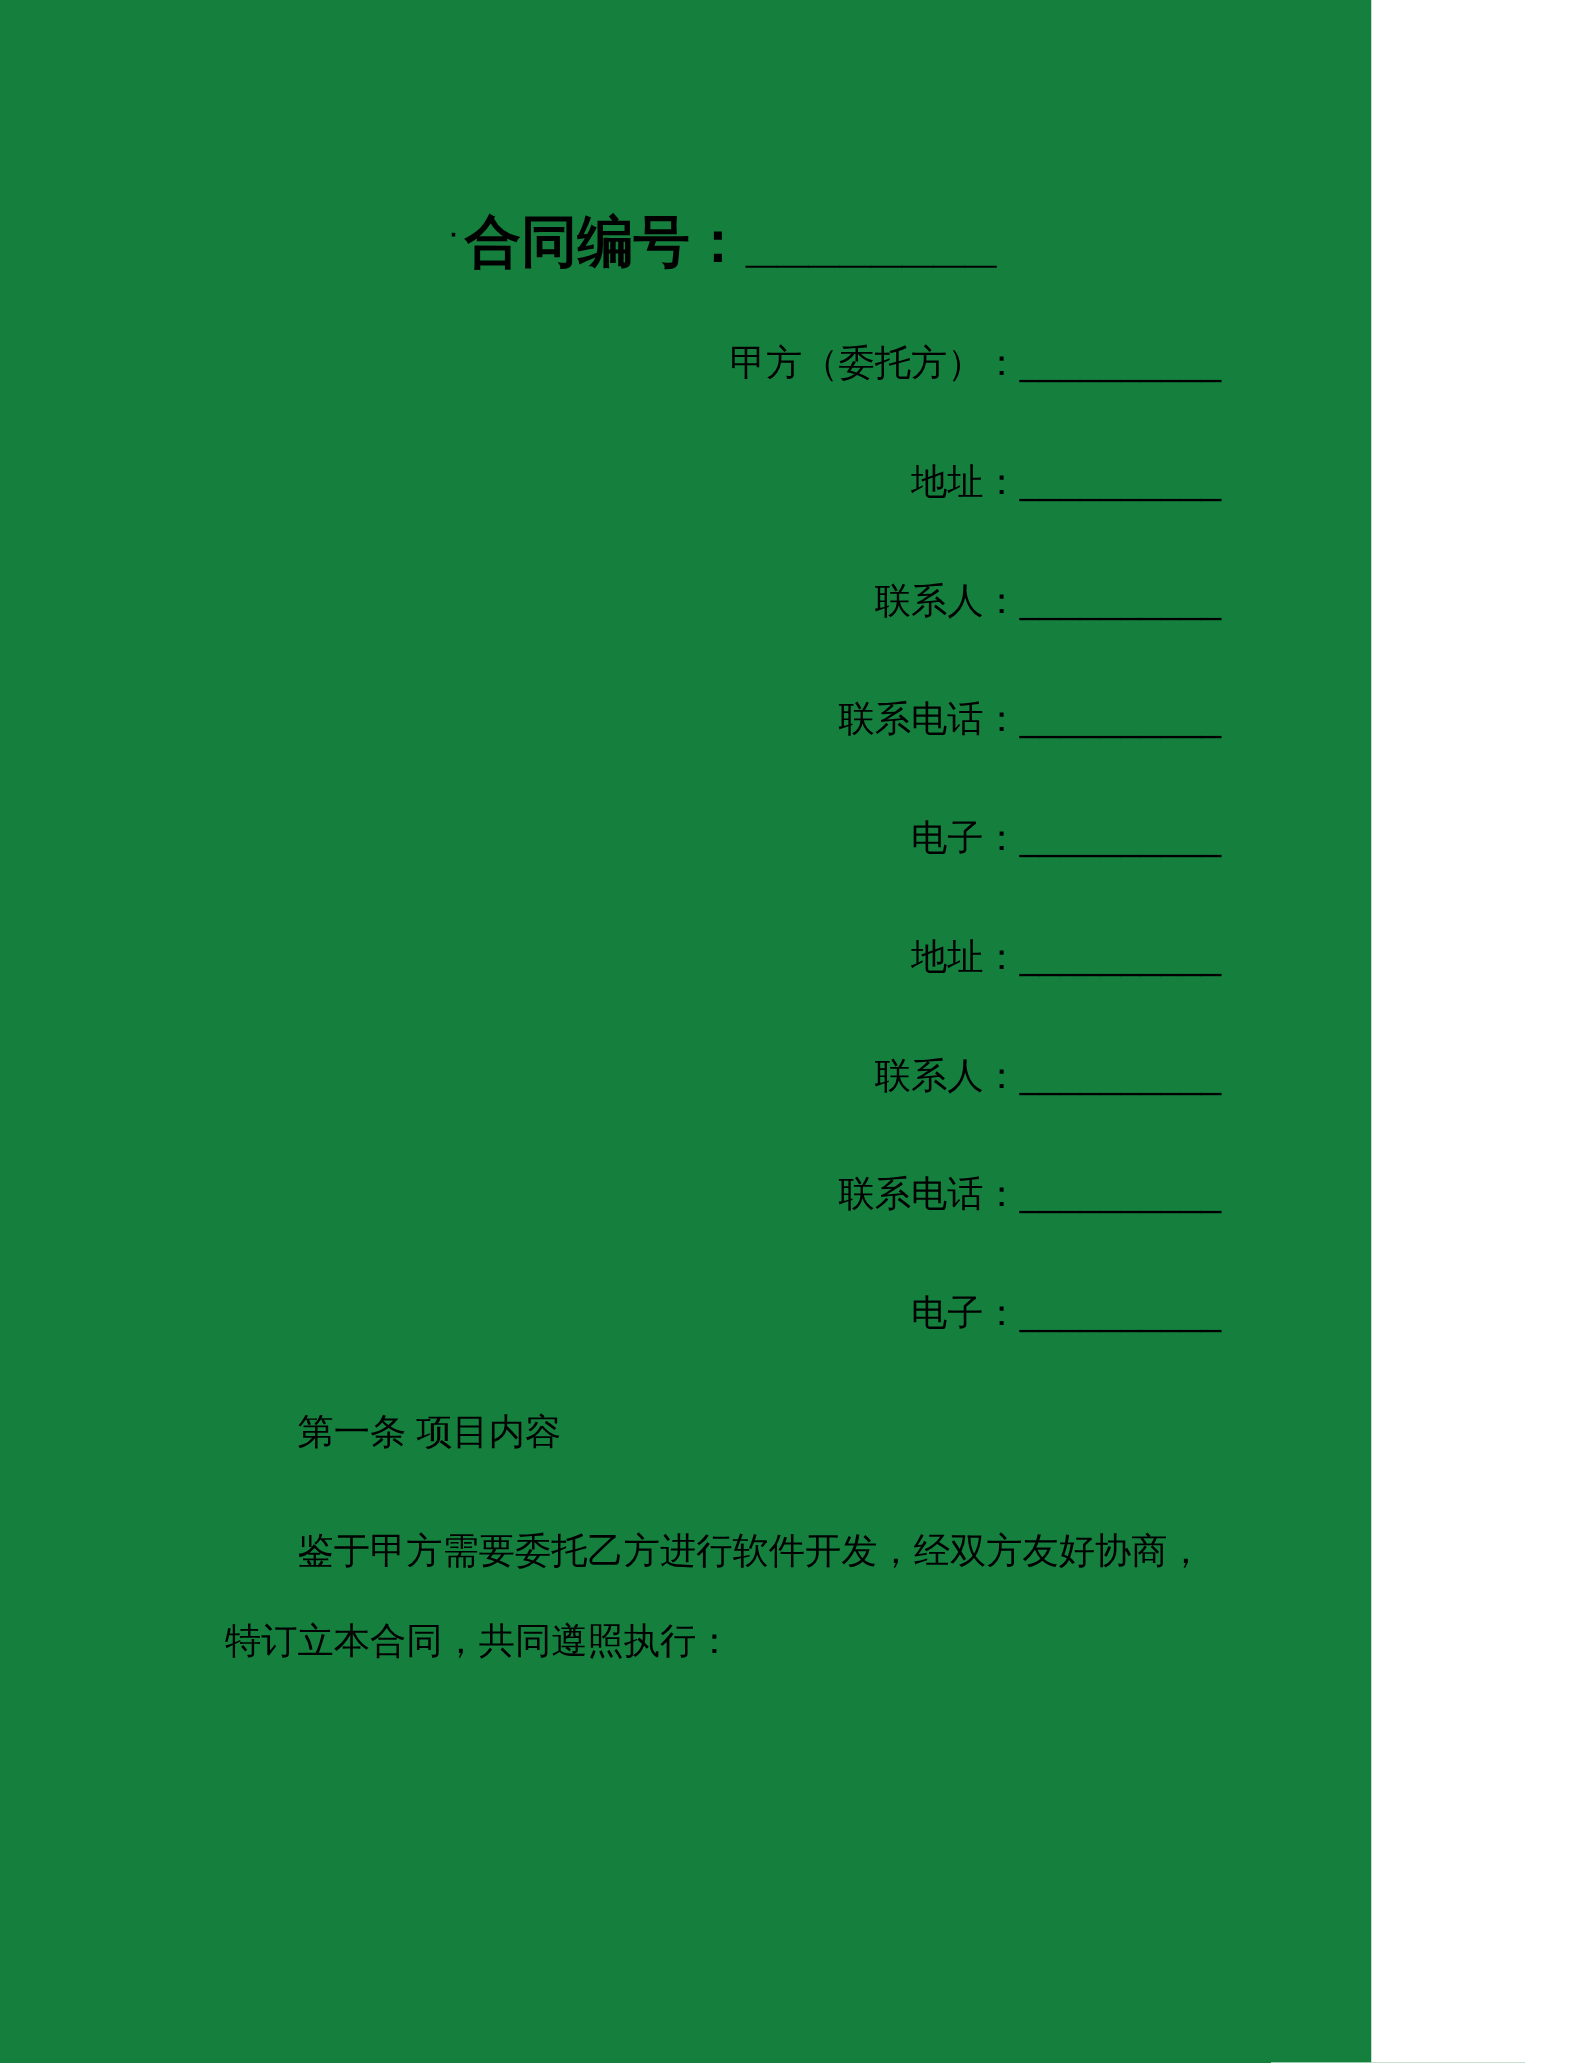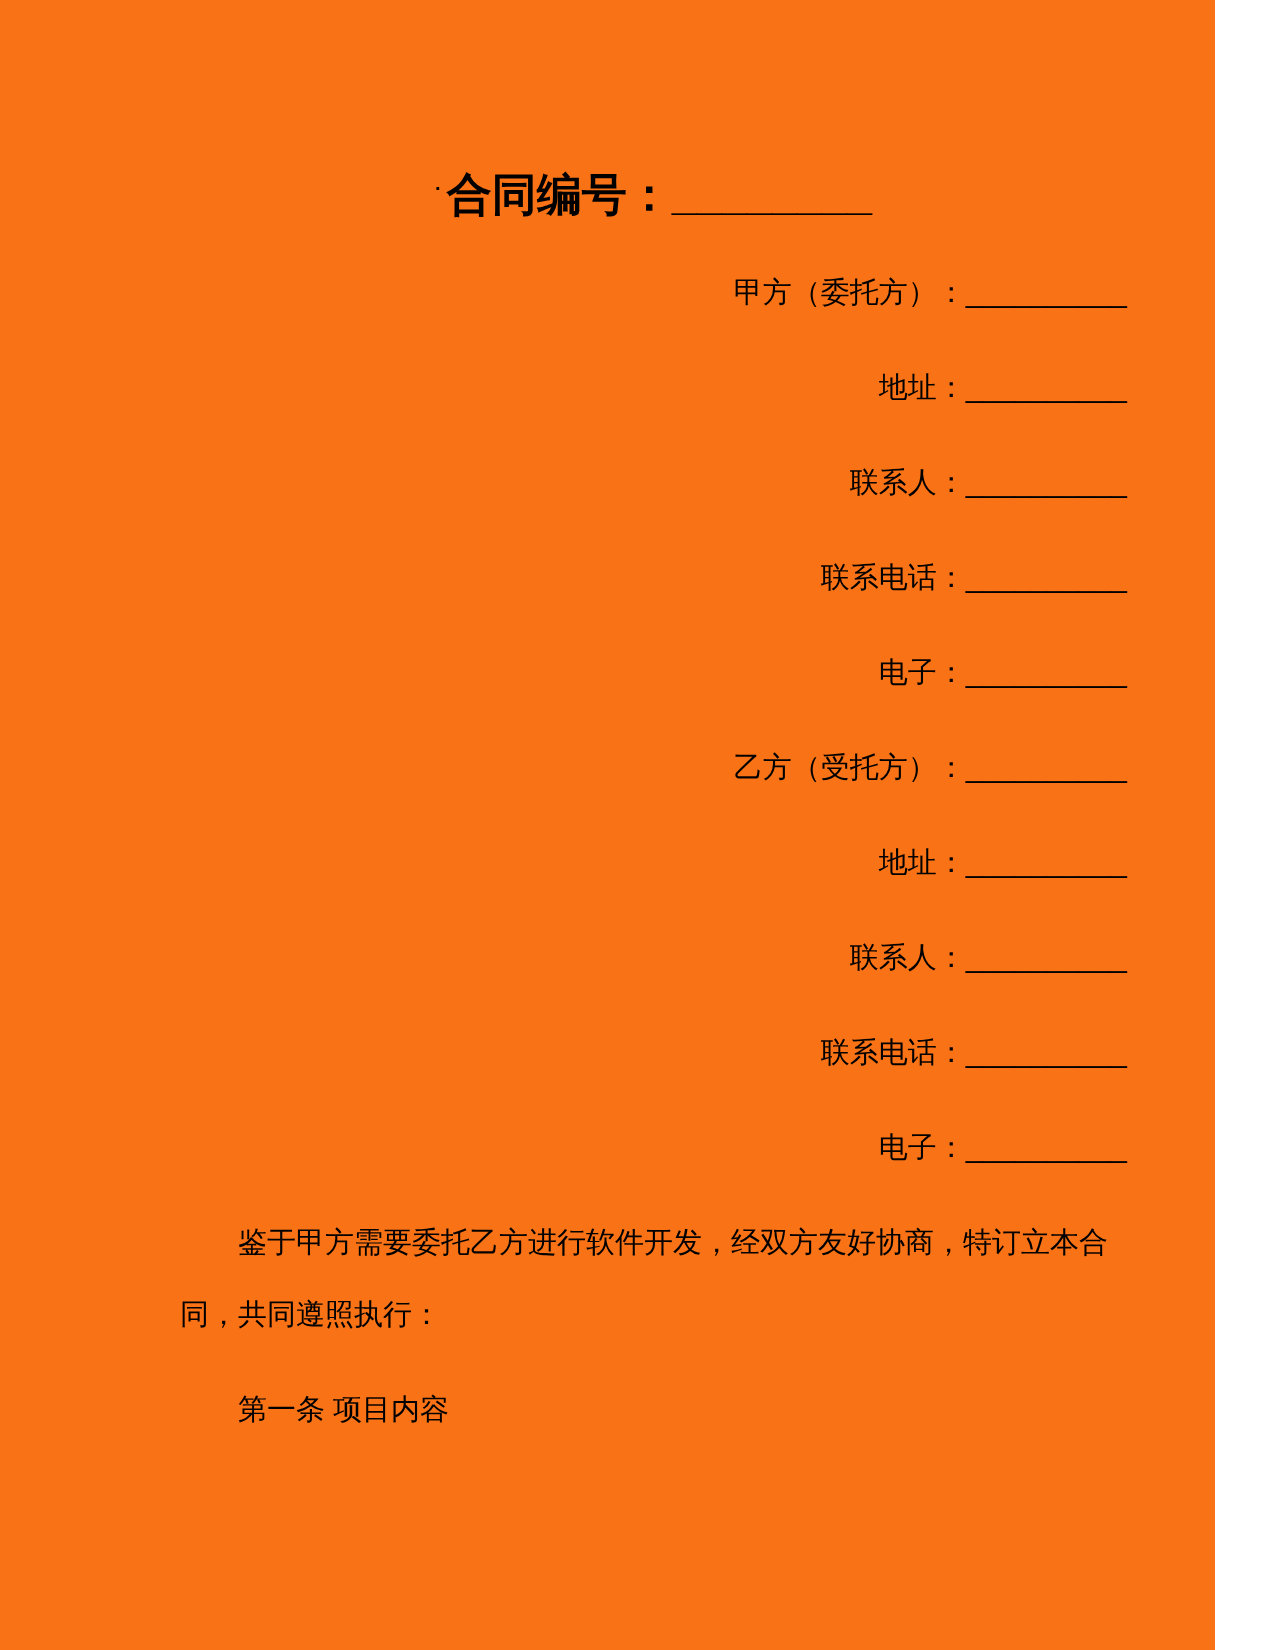--- a/index.html
+++ b/index.html
@@ -2,26 +2,26 @@
 <html lang="zh"><head>
 <meta charset="utf-8">
 <style>
   html, body {
     margin: 0;
     padding: 0;
     background: #ffffff;
   }
   .page {
     position: relative;
-    width: 1215px;
+    width: 1097px;
     height: 1650px;
     box-sizing: border-box;
-    background: #f97316;
+    background: #15803d;
     color: #000000;
-    padding: 158px 88px 0 180px;
+    padding: 158px 120px 0 180px;
     overflow: hidden;
     font-family: "Liberation Sans", sans-serif;
     font-size: 29px;
     line-height: 72px;
   }
   .doc-title {
     margin: 0 0 31px 0;
     font-size: 45px;
     line-height: 60px;
     font-weight: 700;
@@ -64,27 +64,26 @@
   <p class="field"><span>甲方（委托方）：</span><span class="blank">__________</span></p>
 
   <p class="field"><span>地址：</span><span class="blank">__________</span></p>
 
   <p class="field"><span>联系人：</span><span class="blank">__________</span></p>
 
   <p class="field"><span>联系电话：</span><span class="blank">__________</span></p>
 
   <p class="field"><span>电子：</span><span class="blank">__________</span></p>
 
-  <p class="field"><span>乙方（受托方）：</span><span class="blank">__________</span></p>
 
   <p class="field"><span>地址：</span><span class="blank">__________</span></p>
 
   <p class="field"><span>联系人：</span><span class="blank">__________</span></p>
 
   <p class="field"><span>联系电话：</span><span class="blank">__________</span></p>
 
   <p class="field"><span>电子：</span><span class="blank">__________</span></p>
 
+  <p class="para article">第一条 项目内容</p>
+
   <p class="para intro">鉴于甲方需要委托乙方进行软件开发，经双方友好协商，特订立本合同，共同遵照执行：</p>
-
-  <p class="para article">第一条 项目内容</p>
 
 </div>
 
 </body></html>

